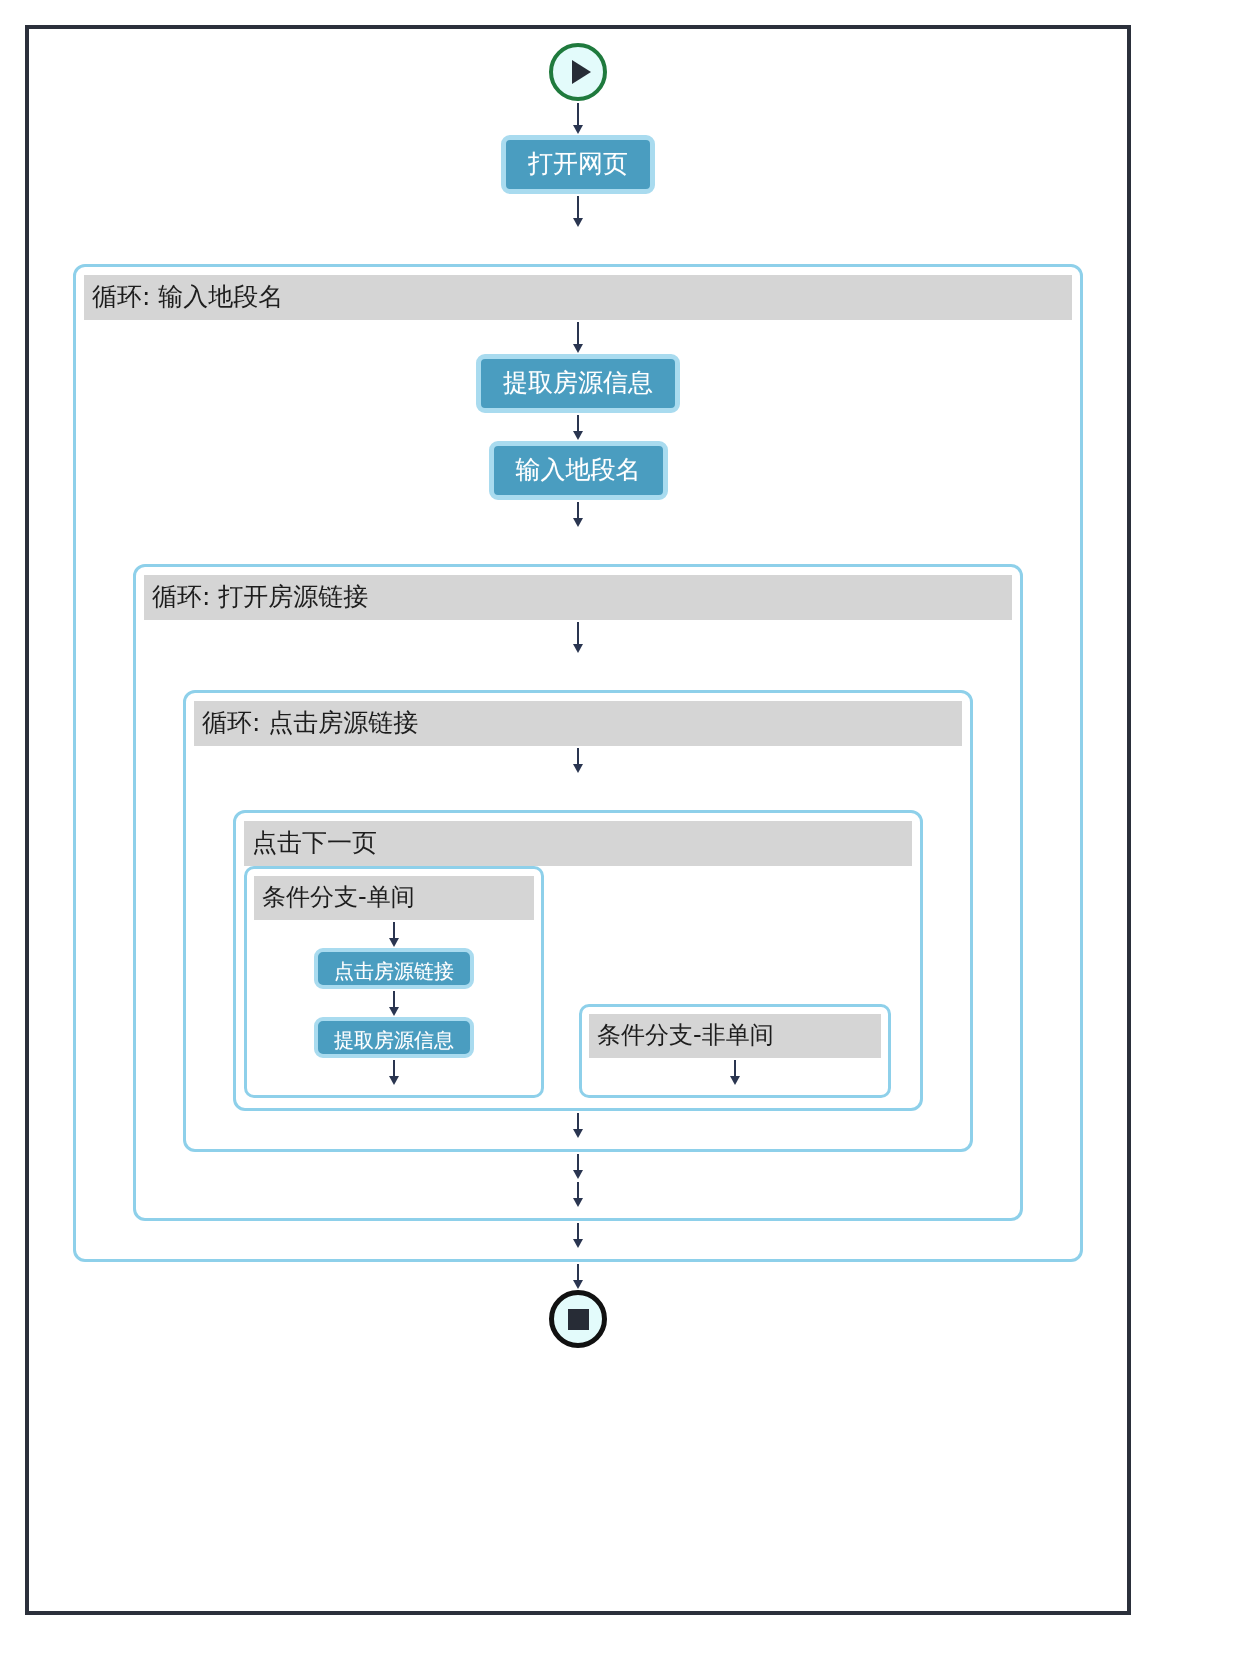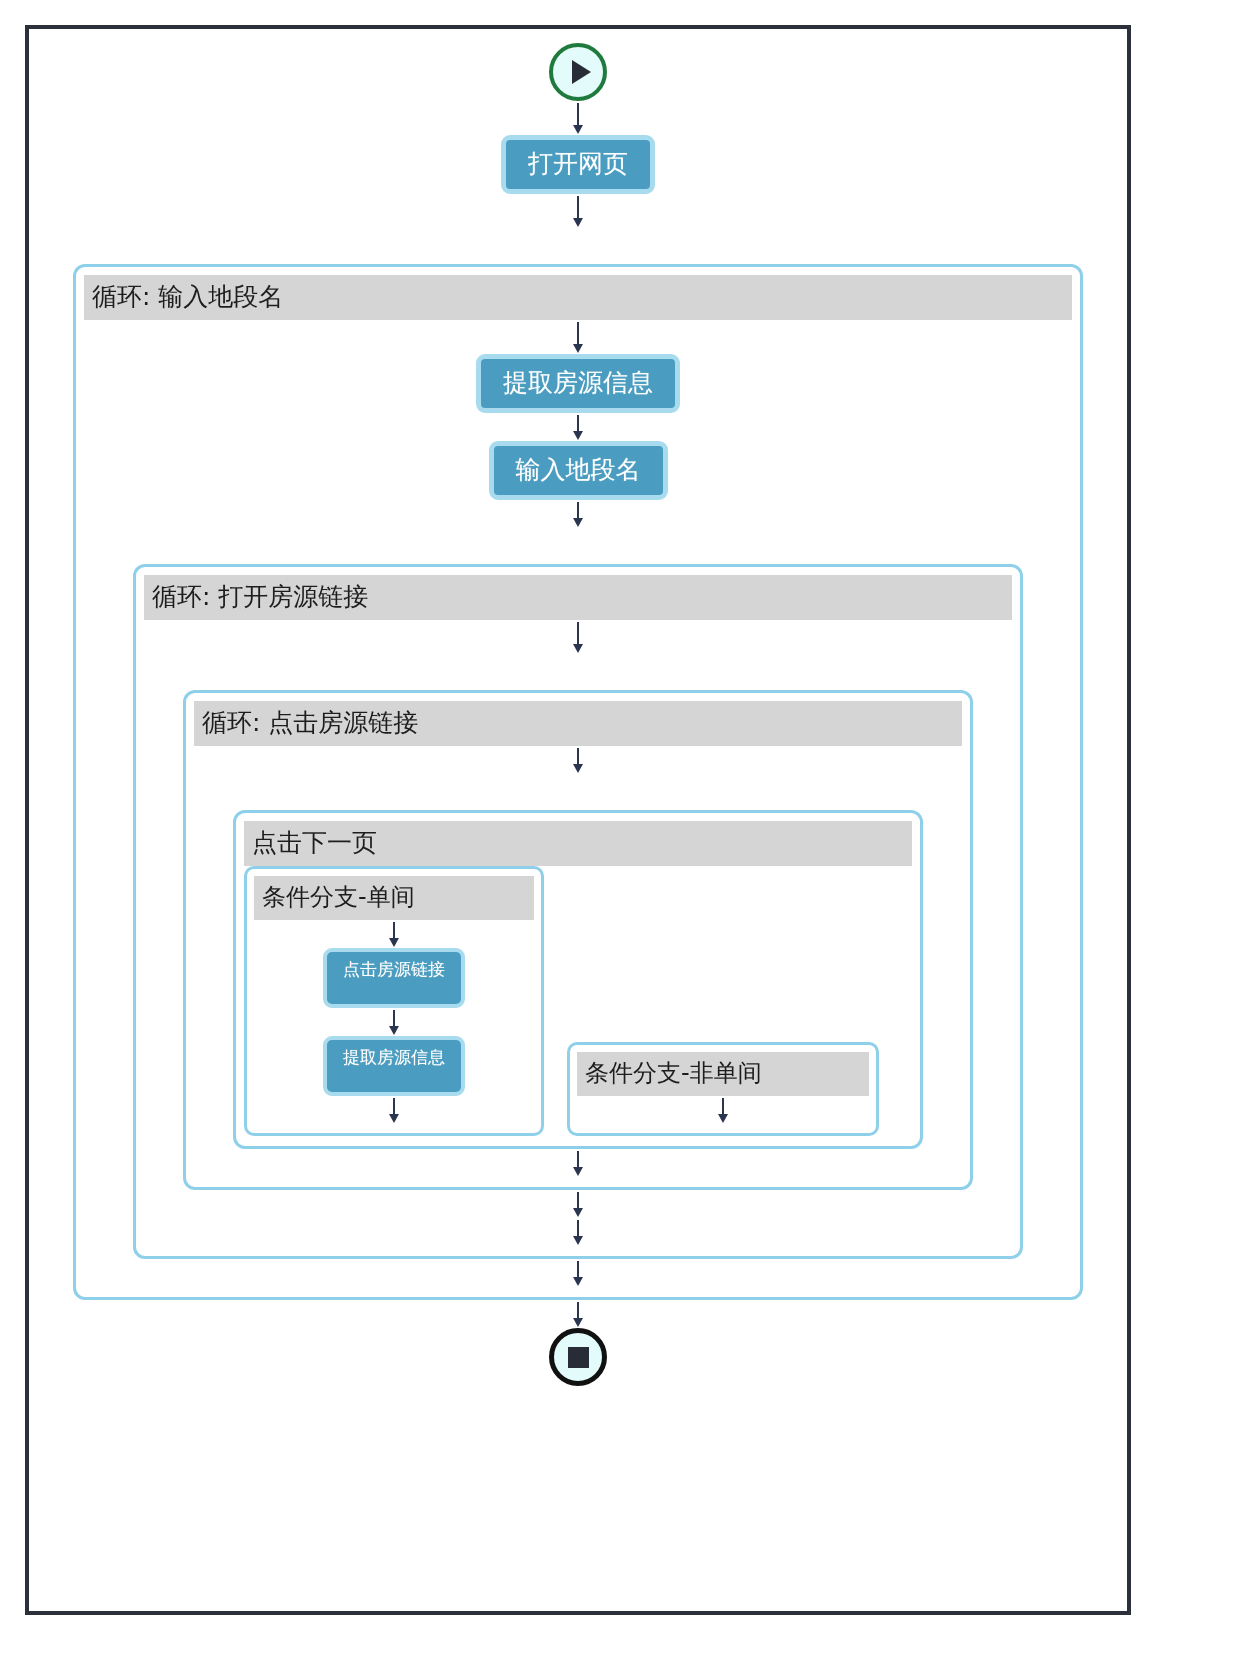--- a/index.html
+++ b/index.html
@@ -103,22 +103,22 @@
     font-size: 25px;
     line-height: 1;
     padding: 11px 22px 13px 22px;
     text-align: center;
     white-space: nowrap;
     box-sizing: border-box;
     flex: none;
     text-shadow: 0 0 1px rgba(255,255,255,.35);
   }
   .task-box.small {
-    font-size: 17px;
-    padding: 9px 16px 26px 16px;
+    font-size: 20px;
+    padding: 9px 16px 4px 16px;
     border-width: 4px;
   }
 
   
   .container-block {
     border: 3px solid #8ed0ea;
     border-radius: 12px;
     background: #ffffff;
     box-sizing: border-box;
     display: flex;
@@ -150,21 +150,21 @@
   .loop-3 { width: 790px; }
   .cond   { width: 690px; }
 
   
   .branch-row {
     display: flex;
     flex-direction: row;
     align-items: flex-end;
     justify-content: flex-start;
     width: 100%;
-    gap: 23px;
+    gap: 35px;
   }
   .branch-block {
     border: 3px solid #8ed0ea;
     border-radius: 10px;
     background: #ffffff;
     box-sizing: border-box;
     display: flex;
     flex-direction: column;
     padding: 7px 7px 9px 7px;
   }

